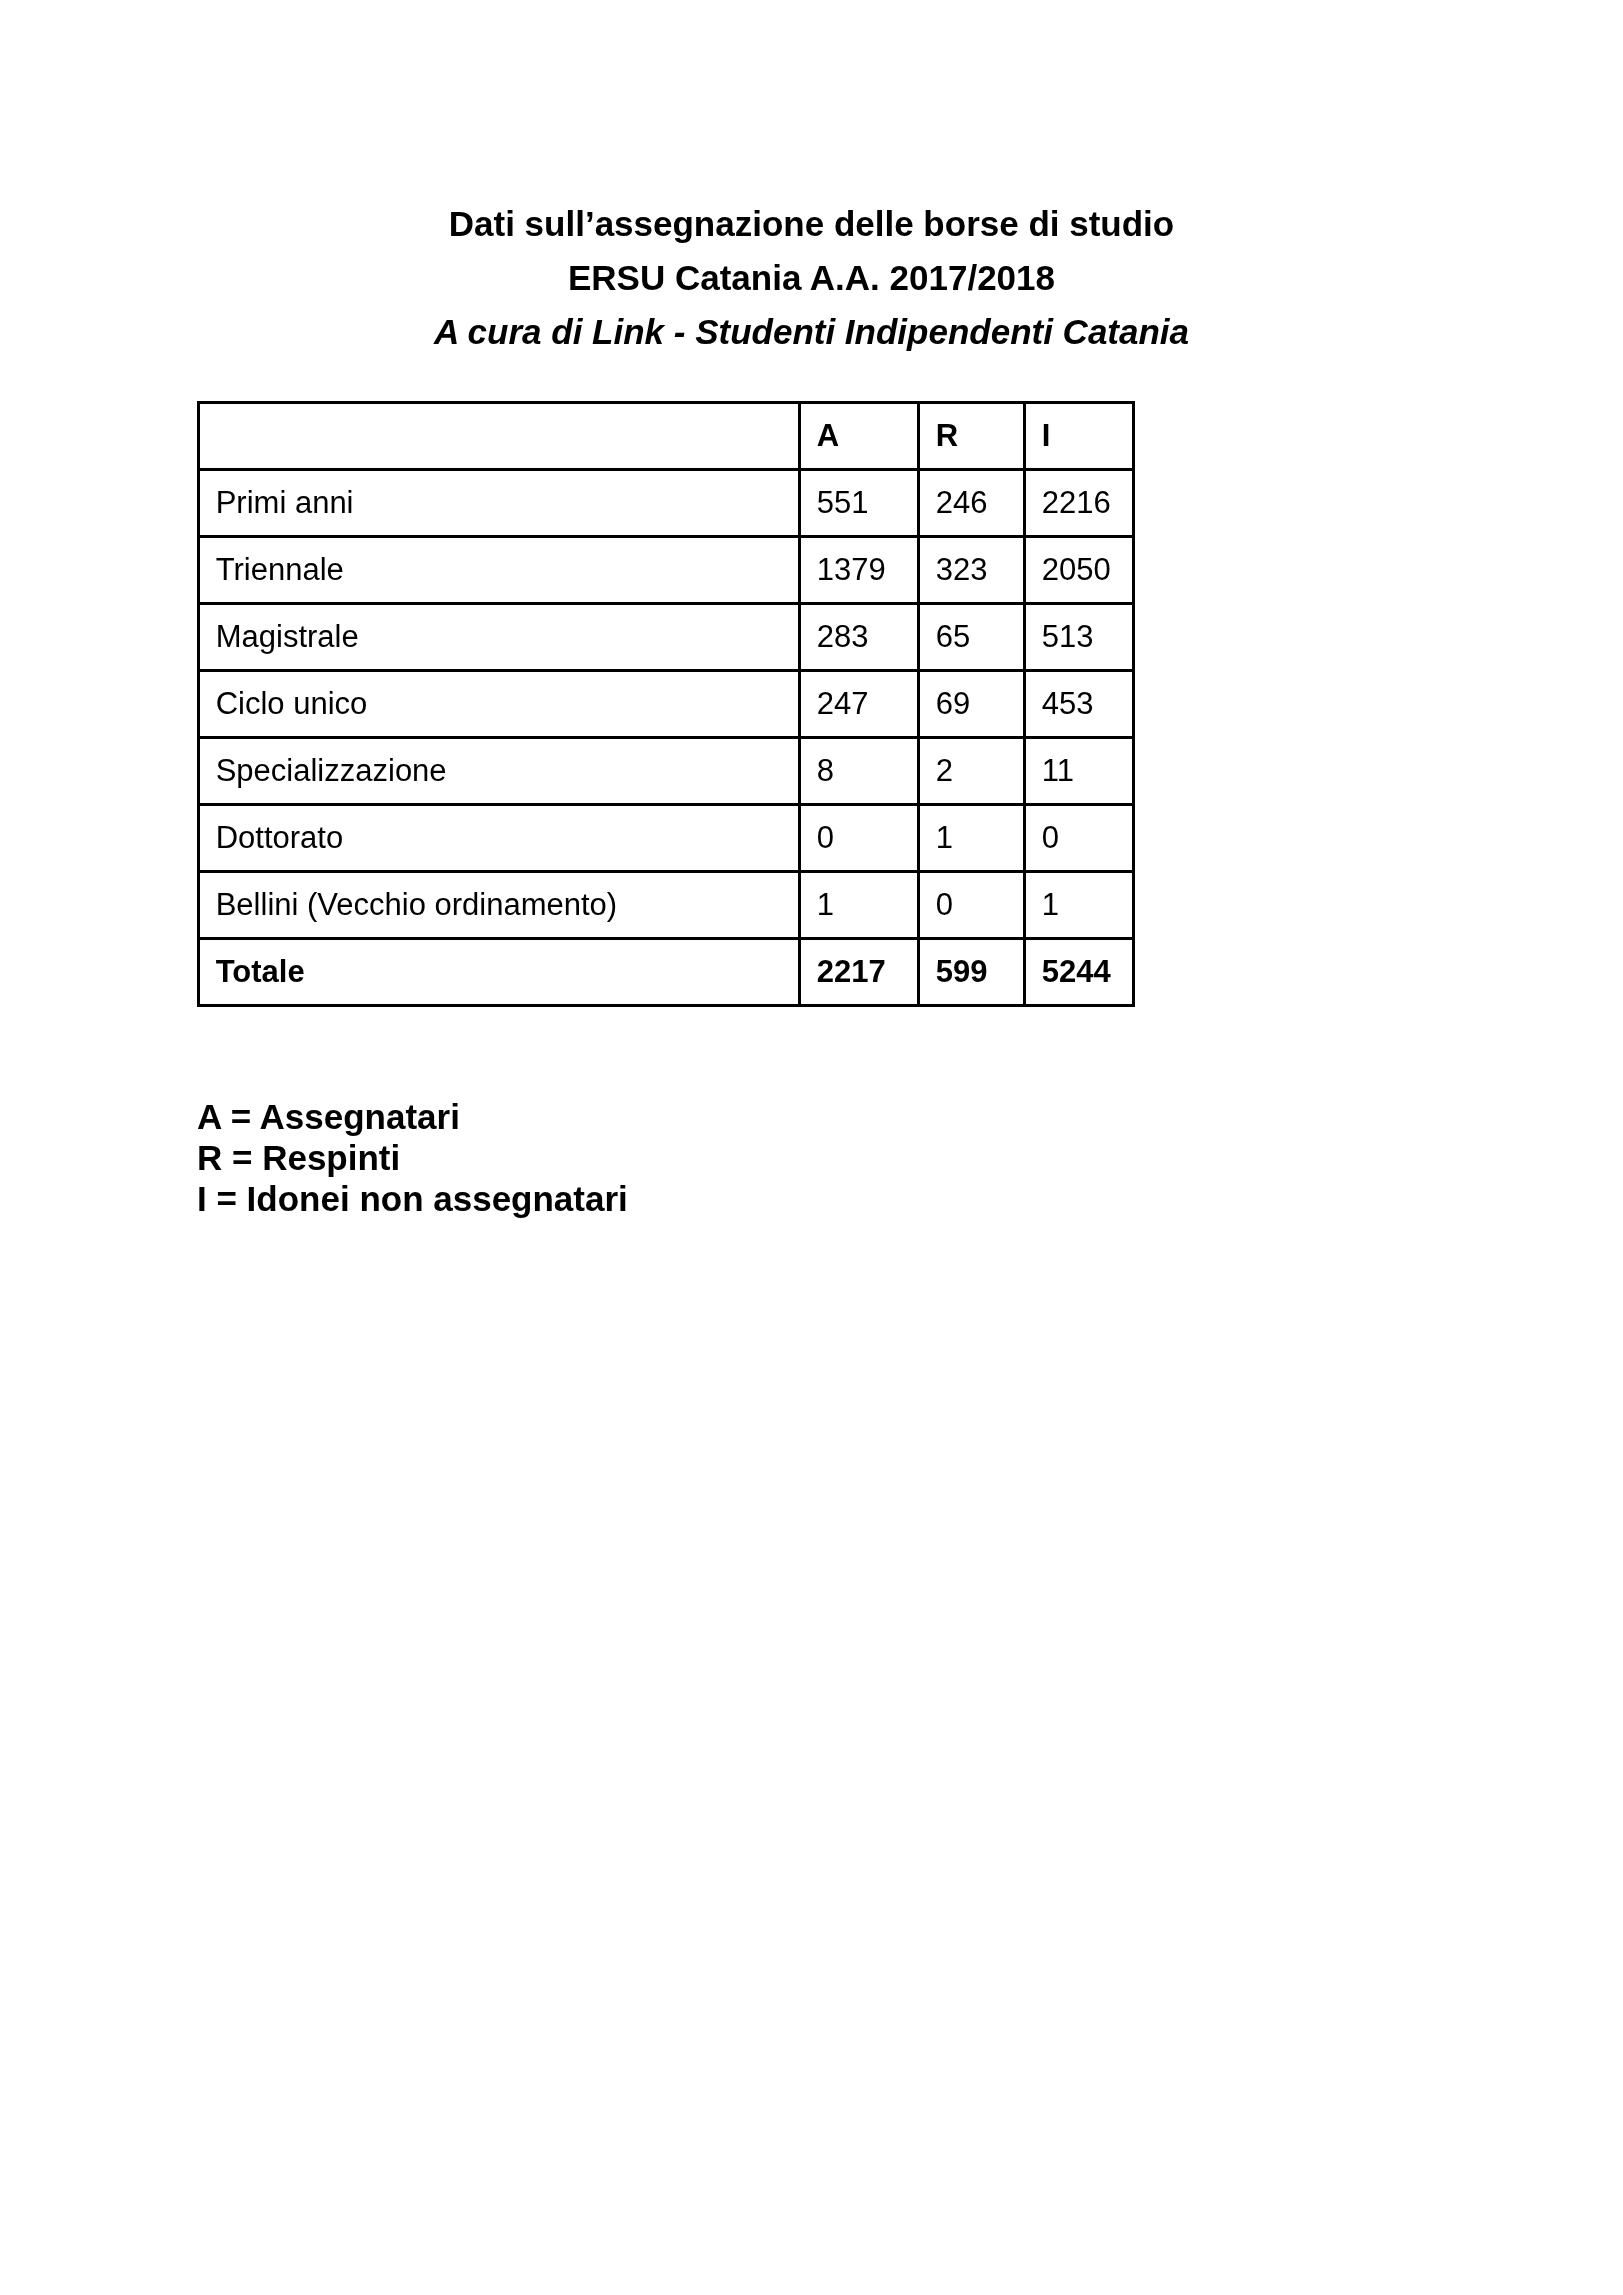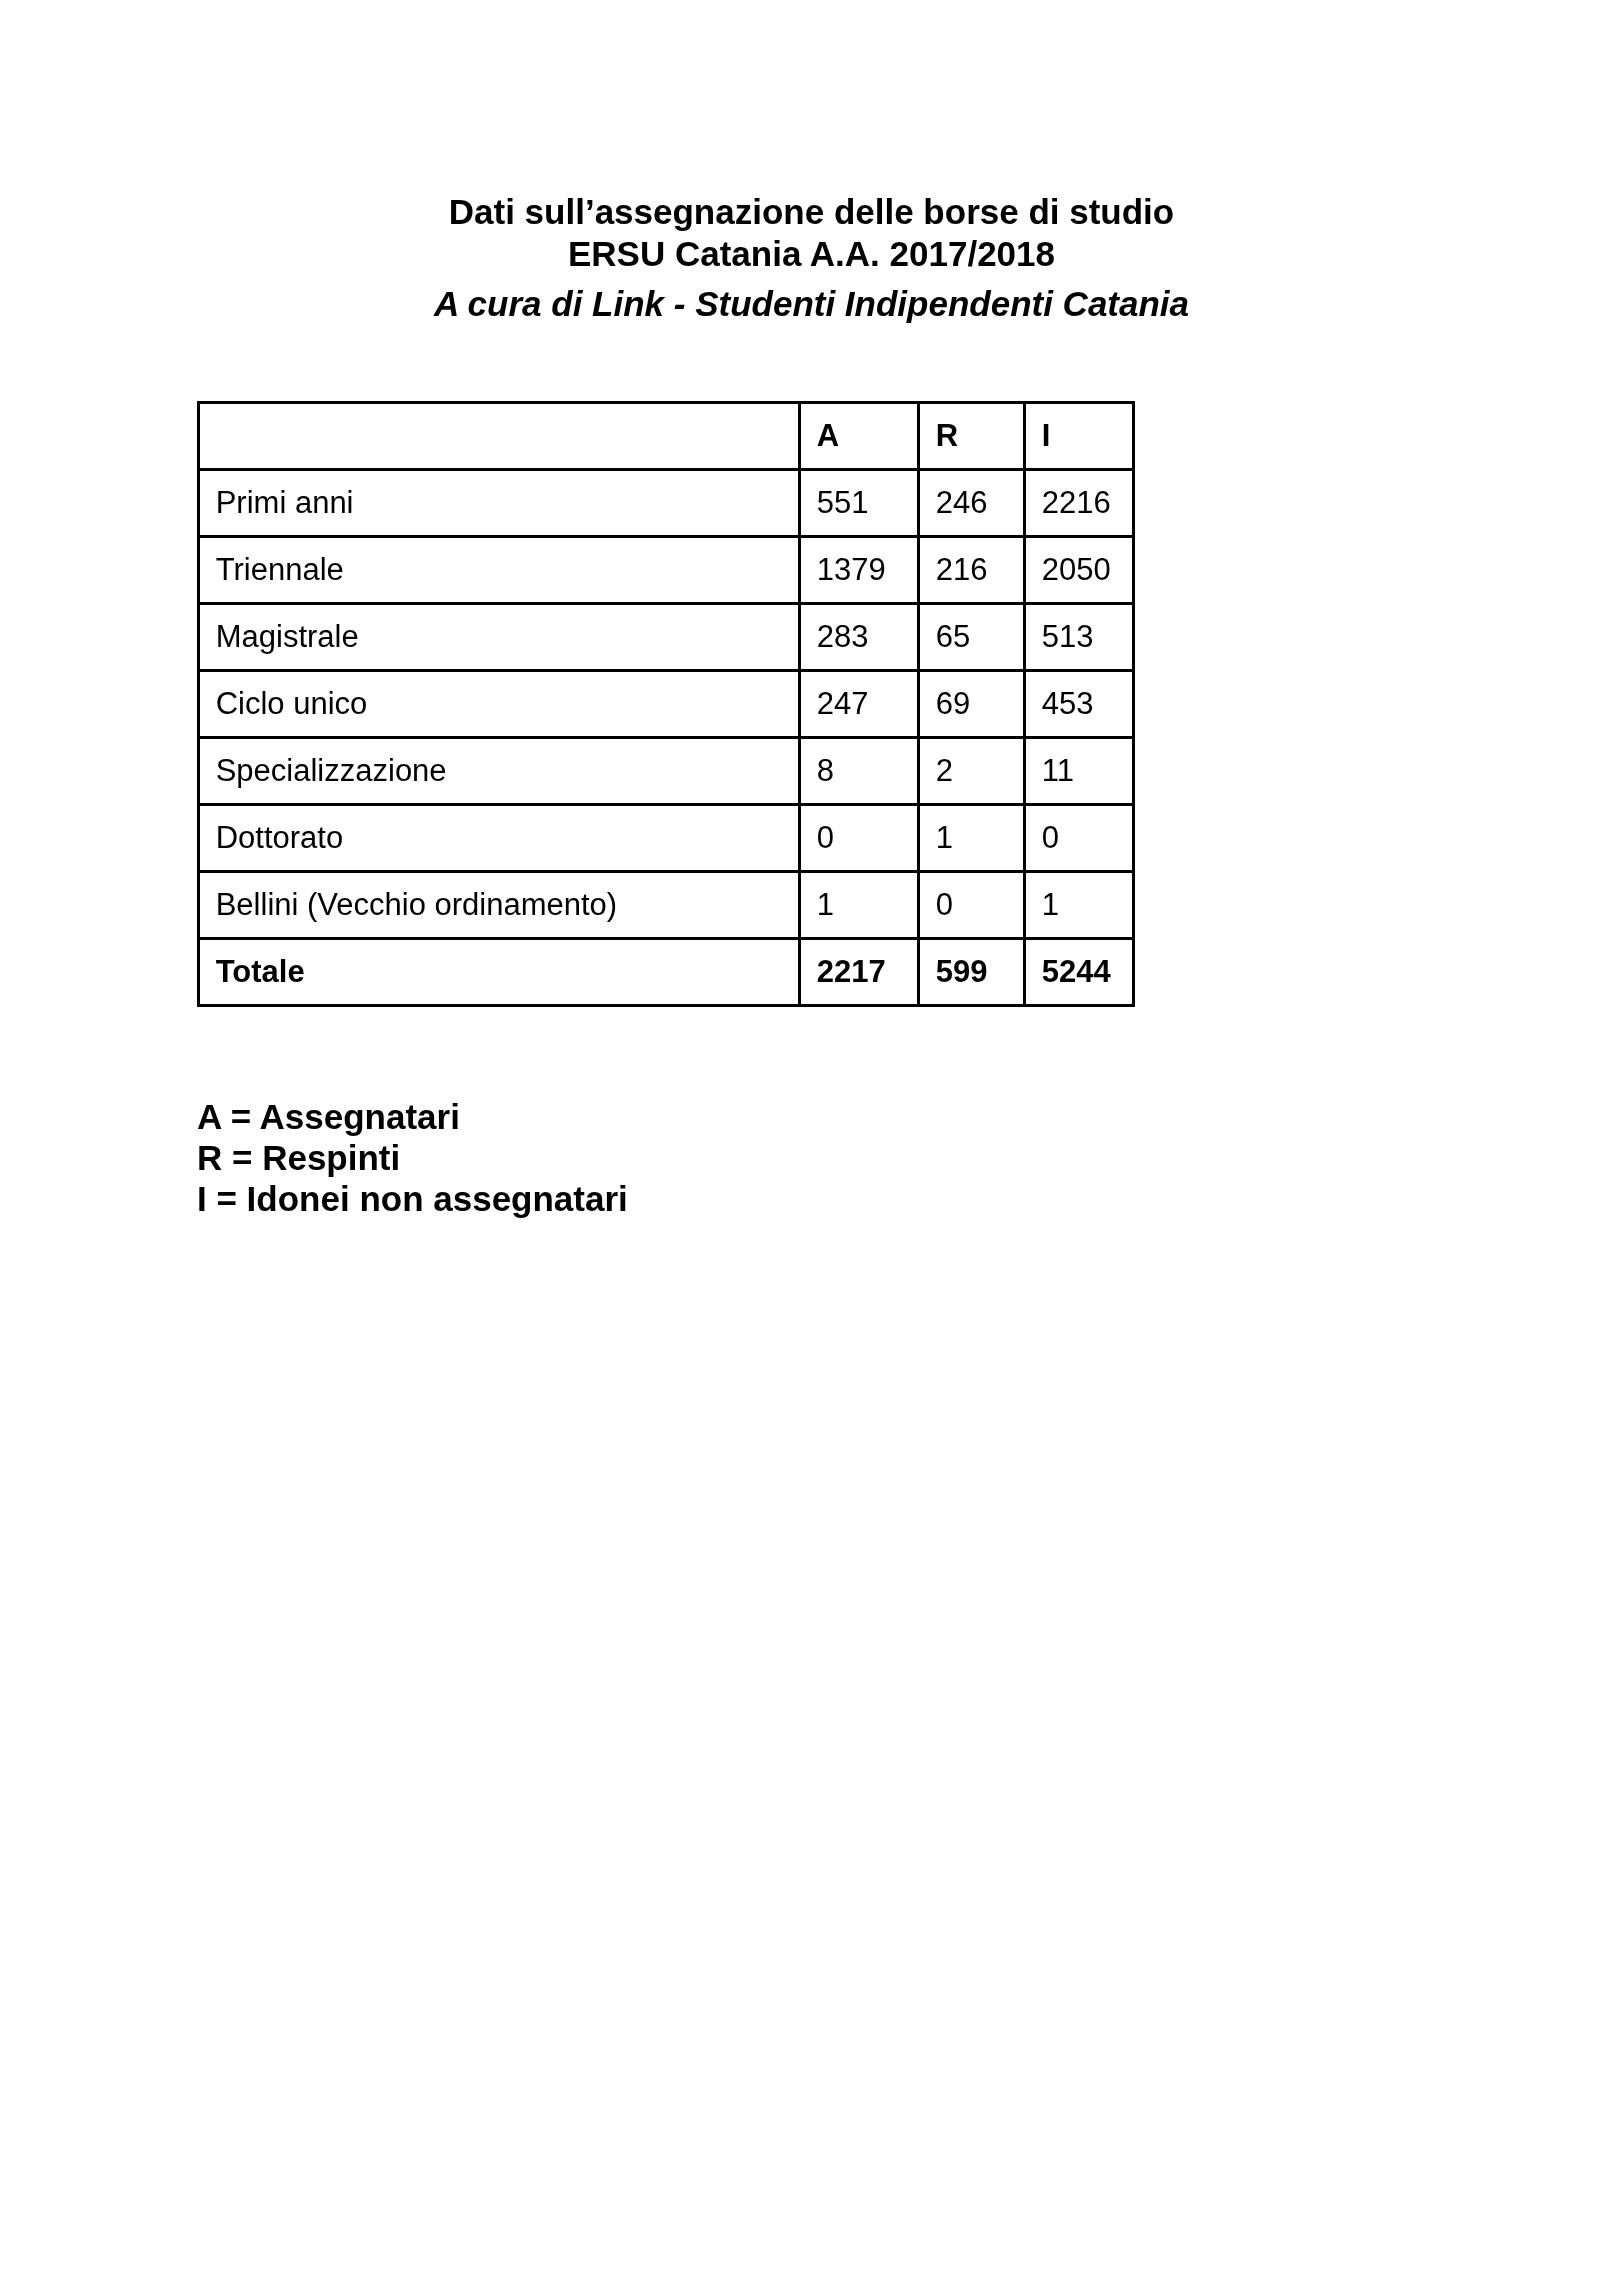--- a/index.html
+++ b/index.html
@@ -24,21 +24,21 @@
     position: absolute;
     top: 191px;
     left: 0;
     width: 1623px;
     text-align: center;
     font-size: 35px;
     line-height: 42px;
   }
   .title-line {
     font-weight: bold;
-    margin: 0;
+    margin: 12px;
   }
   .subtitle-line {
     font-style: italic;
     font-weight: bold;
     margin: 8px;
   }
   table.data-table {
     position: absolute;
     left: 197px;
     top: 401px;
@@ -109,21 +109,21 @@
     <tbody>
       <tr>
         <td>Primi anni</td>
         <td>551</td>
         <td>246</td>
         <td>2216</td>
       </tr>
       <tr>
         <td>Triennale</td>
         <td>1379</td>
-        <td>216</td>
+        <td>323</td>
         <td>2050</td>
       </tr>
       <tr>
         <td>Magistrale</td>
         <td>283</td>
         <td>65</td>
         <td>513</td>
       </tr>
       <tr>
         <td>Ciclo unico</td>

